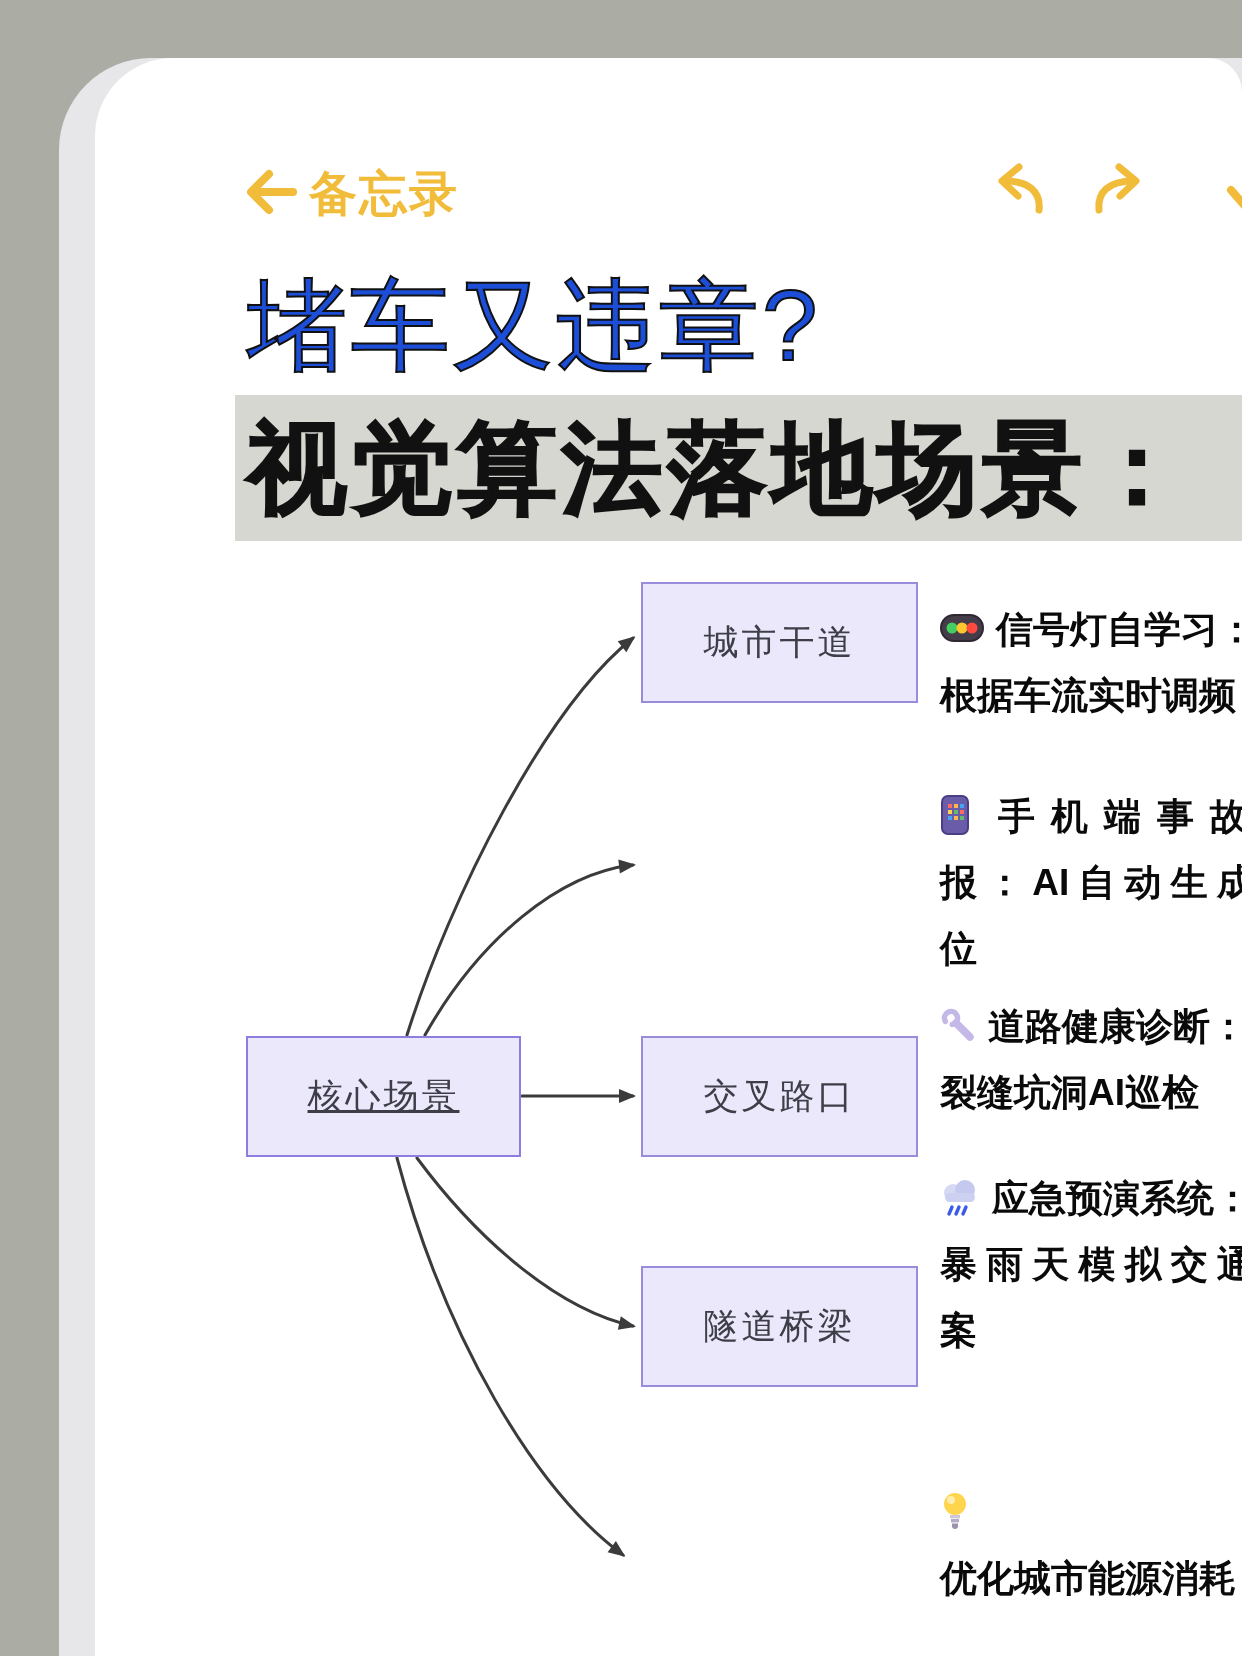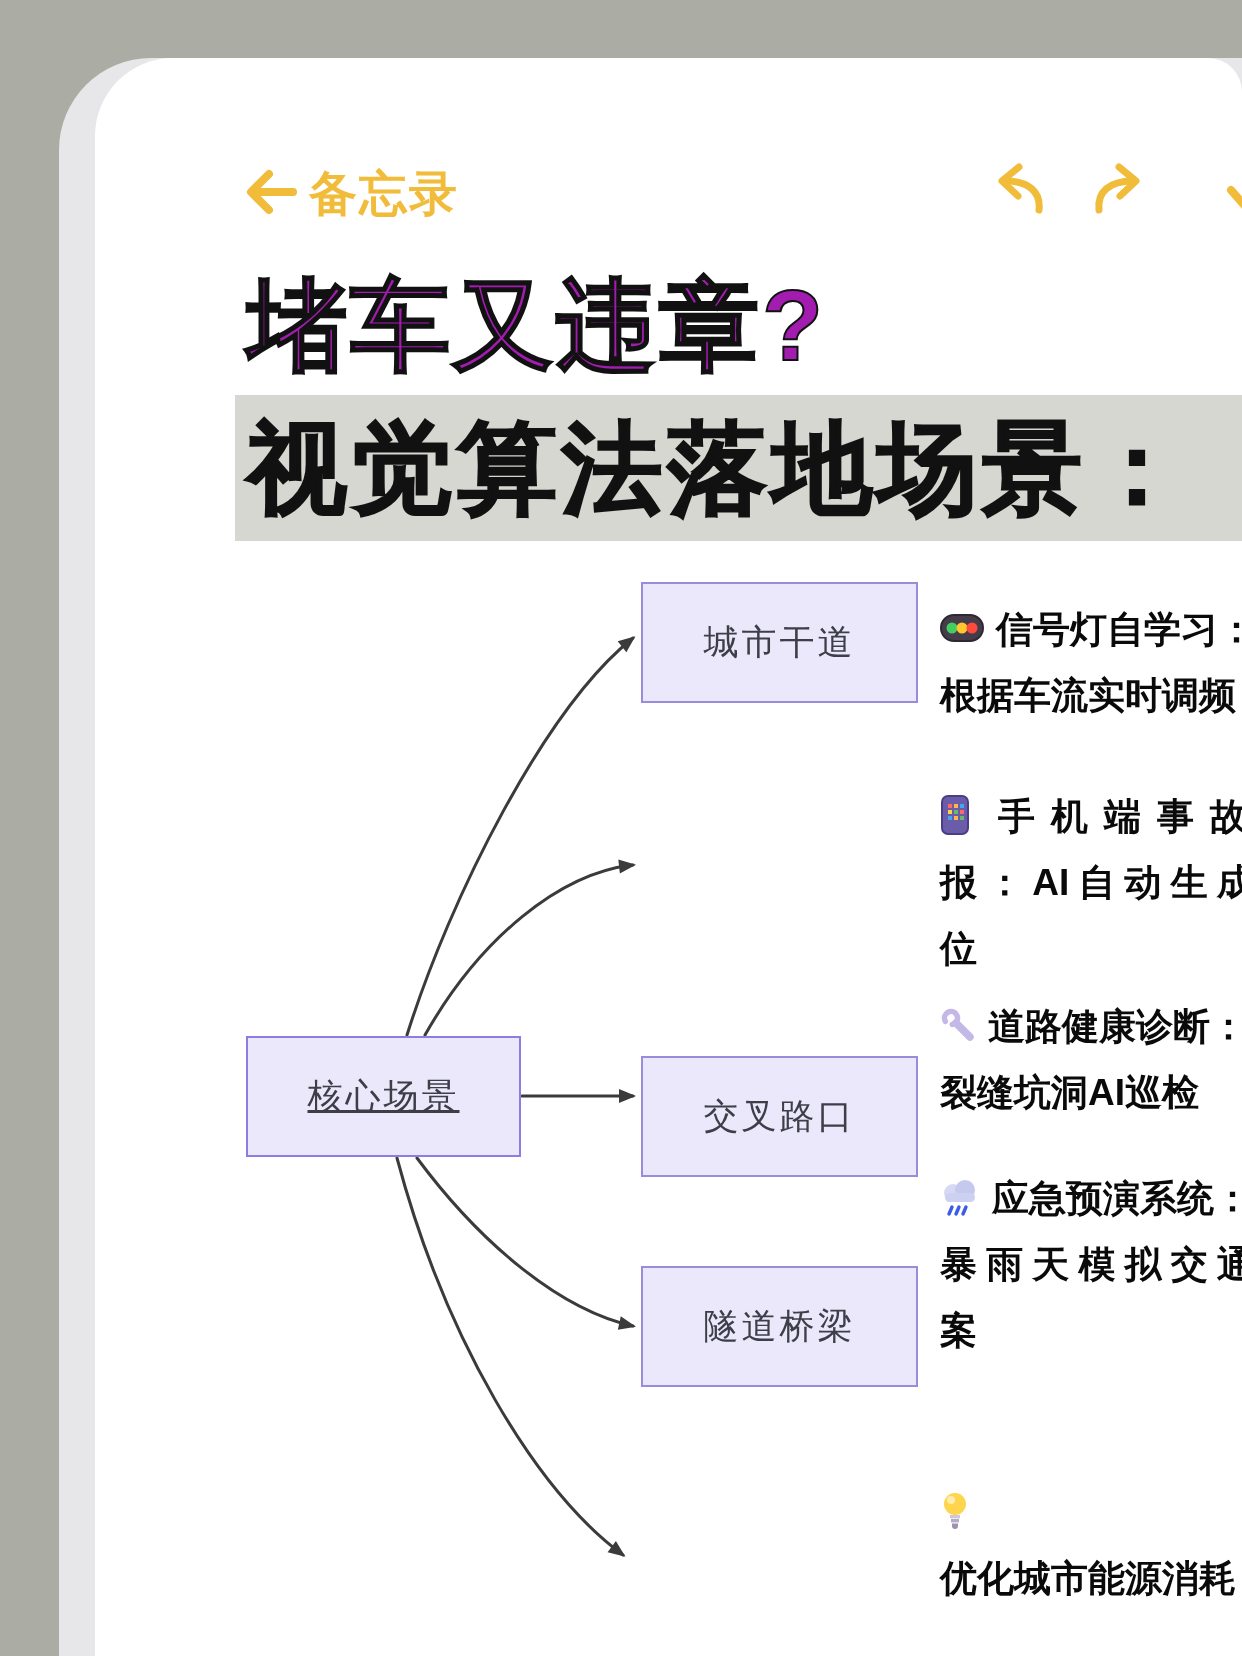--- a/index.html
+++ b/index.html
@@ -9,35 +9,35 @@
             background:#e7e7e9;border-radius:92px 0 0 0;}
   .card{position:absolute;left:95px;top:58px;right:0;bottom:0;
         background:#ffffff;border-radius:78px 34px 0 0;}
 
   
   .hdr-ico{position:absolute;display:block;}
   .back-label{position:absolute;left:214px;top:104px;font-size:48px;font-weight:700;
               color:#f2bc3b;letter-spacing:2px;}
 
   
-  .t1{position:absolute;left:152px;top:202px;font-size:100px;font-weight:700;
-      color:#a21caf;letter-spacing:3px;-webkit-text-stroke:2px #111;white-space:nowrap;}
+  .t1{position:absolute;left:152px;top:202px;font-size:100px;font-weight:400;
+      color:#1d4ed8;letter-spacing:3px;-webkit-text-stroke:2px #111;white-space:nowrap;}
   .t2wrap{position:absolute;left:140px;top:337px;width:1012px;height:146px;
           background:#d6d7d0;}
   .t2wrap span{display:block;padding-left:12px;line-height:146px;font-size:100px;
           font-weight:900;color:#111;letter-spacing:5px;-webkit-text-stroke:2px #111;
           white-space:nowrap;}
 
   
   .node{position:absolute;width:277px;height:121px;background:#eae8fa;
         border:2.5px solid #9a8cdb;box-sizing:border-box;display:flex;
         align-items:center;justify-content:center;font-size:35px;color:#3e3e48;
         letter-spacing:3px;z-index:2;}
   .root{width:275px;border-color:#8d7de0;}
-  .n1{left:546px;top:517px;margin-top:7px;} .n2{left:546px;top:747px;} .n3{left:546px;top:978px;margin-top:20px;}
+  .n1{left:546px;top:517px;margin-top:7px;} .n2{left:546px;top:747px;} .n3{left:546px;top:978px;}
   .n4{left:546px;top:1208px;} .n5{left:537px;top:1439px;} .nr{left:151px;top:978px;text-decoration:underline;}
 
   .arrows{position:absolute;left:0;top:0;width:1242px;height:1656px;z-index:1;
           pointer-events:none;}
 
   
   .ann{position:absolute;left:845px;width:360px;font-size:37px;font-weight:600;
        color:#0a0a0a;line-height:66px;z-index:2;}
   .a1{top:539px;} .a2{top:726px;} .a3{top:936px;} .a4{top:1108px;} .a5{top:1422px;}
   .ann .line{white-space:nowrap;}

